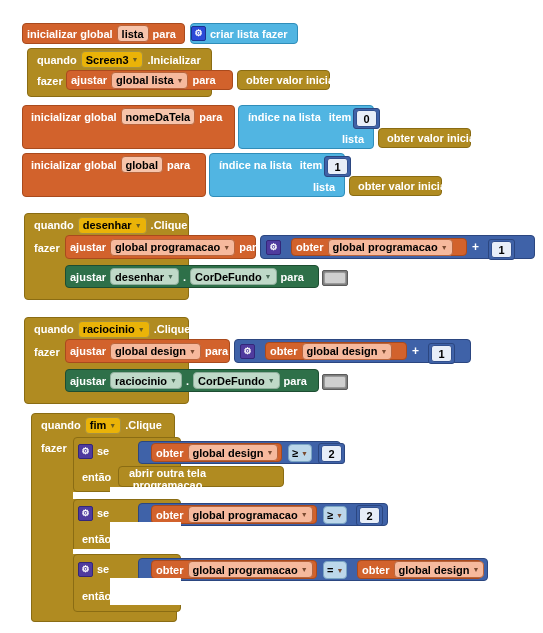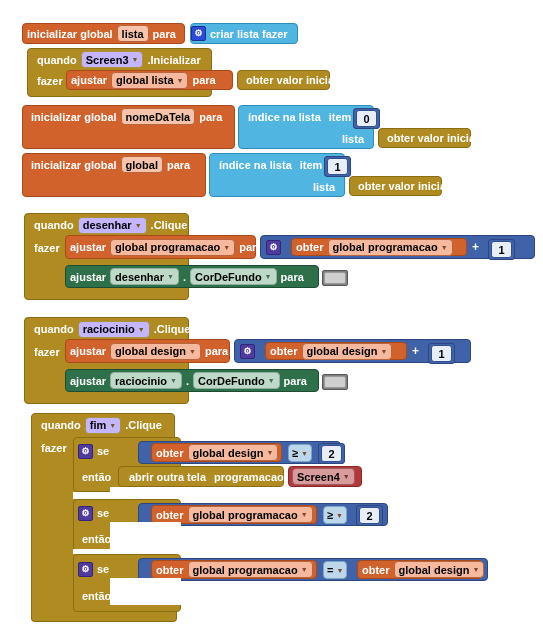--- a/index.html
+++ b/index.html
@@ -24,21 +24,21 @@
   .c-logic {background:#3f62a8;border:1px solid #2b4680;}
   .c-green {background:#2e7049;border:1px solid #1d4d31;}
   .c-red   {background:#b2383b;border:1px solid #8c2628;}
 
   
   .field{display:inline-flex;align-items:center;gap:3px;
          background:#f6b99d;border:1px solid #b8653d;border-radius:4px;
          padding:0 4px;height:15px;color:#000;font-size:11px;white-space:nowrap;}
   .field.pale{background:#f7c4ab;}
   .field.g{background:#bfd9c8;border-color:#8fae9c;}
-  .field.y{background:#c4b5fd;border-color:#a8913f;}
+  .field.y{background:#eab308;border-color:#a8913f;}
   .field.r{background:#d89a9a;border-color:#9e5d5d;}
   .field.op{background:#bcd7ea;border-color:#7ba6c4;padding:0 3px;}
   .caret{font-size:7px;line-height:1;color:#7a4a30;}
   .field.g .caret{color:#4c6b58;}
   .field.y .caret{color:#6d5c1d;}
   .field.r .caret{color:#6d3636;}
 
   
   .num{display:inline-flex;align-items:center;justify-content:center;
        background:#e8eef8;border:1px solid #32508f;border-radius:3px;
@@ -329,31 +329,23 @@
   </div>
   <div class="field op" style="position:absolute;left:288px;top:444px;height:16px;">
     <span>≥</span>
     <span class="caret">▼</span>
   </div>
   <div class="numwrap" style="position:absolute;left:318px;top:443px;">
     <span class="num">2</span>
   </div>
 
   <div class="blk c-ctrl" style="left:118px;top:466px;width:166px;height:21px;">
-    <div class="row" style="padding-left:6px;">
+    <div class="row" style="padding-left:6px;flex-direction:column;">
       <span class="lbl">abrir outra tela</span>
       <span class="lbl">programacao</span>
-    </div>
-  </div>
-  <div class="blk c-red" style="left:288px;top:466px;width:74px;height:21px;">
-    <div class="row" style="padding-left:3px;">
-      <span class="field r">
-        <span>Screen4</span>
-        <span class="caret">▼</span>
-      </span>
     </div>
   </div>
 
   <div class="blk c-ctrl" style="left:73px;top:499px;width:108px;height:55px;display:block;">
     <div class="row" style="height:26px;padding-left:4px;">
       <span class="gear">⚙</span>
       <span class="lbl">se</span>
     </div>
     <div class="row" style="height:26px;padding-left:4px;">
       <span class="lbl">então</span>

